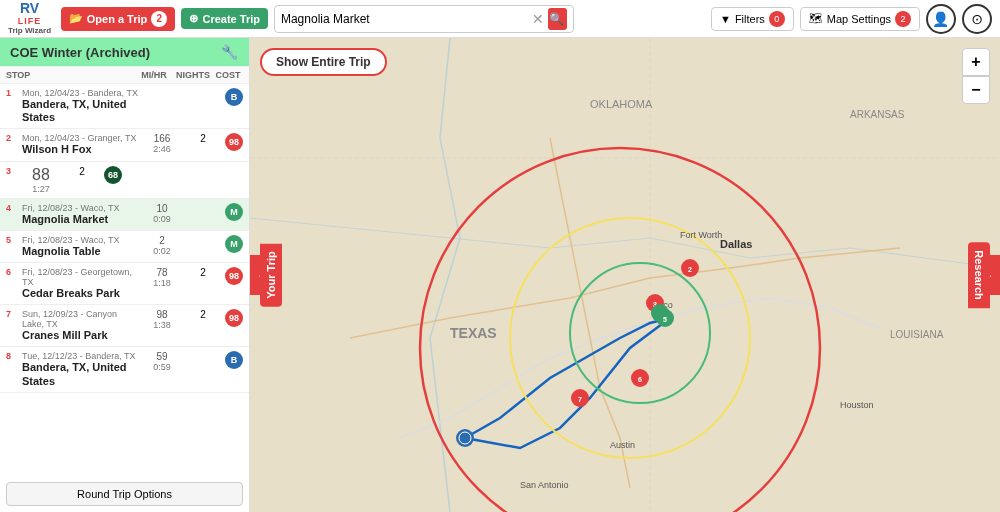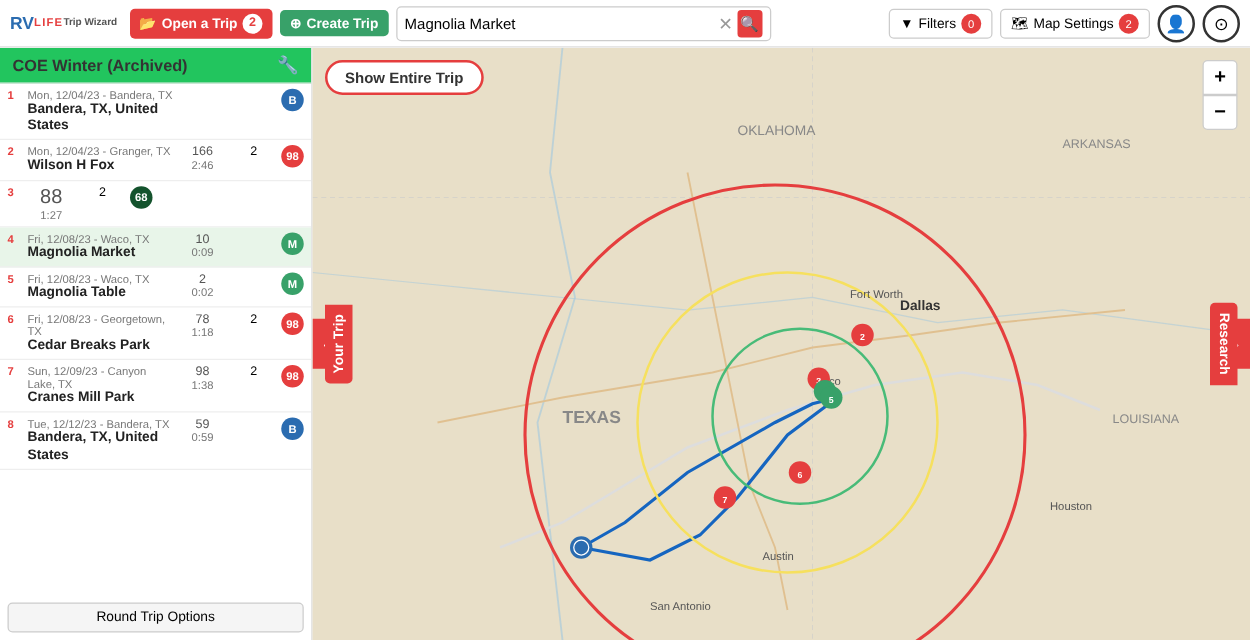--- a/index.html
+++ b/index.html
@@ -12,21 +12,21 @@
       background: #fff;
       border-bottom: 1px solid #ddd;
       height: 38px;
       padding: 0 8px;
       gap: 6px;
       flex-shrink: 0;
       z-index: 10;
     }
     .nav-brand {
       display: flex;
-      flex-direction: row;
+      flex-direction: column;
       align-items: center;
       font-size: 10px;
       font-weight: bold;
       color: #2b6cb0;
       line-height: 1.1;
       margin-right: 4px;
     }
     .nav-brand .rv { font-size: 14px; font-weight: 900; color: #2b6cb0; }
     .nav-brand .life { font-size: 9px; color: #e53e3e; font-weight: bold; letter-spacing: 1px; }
     .nav-brand .wizard { font-size: 8px; color: #555; }
@@ -152,21 +152,21 @@
       flex-direction: column;
       flex-shrink: 0;
       overflow: hidden;
     }
     .sidebar-header {
       display: flex;
       align-items: center;
       justify-content: space-between;
       padding: 6px 10px;
       border-bottom: 1px solid #eee;
-      background: #22c55e;
+      background: #86efac;
     }
     .sidebar-title {
       font-size: 13px;
       font-weight: bold;
       color: #333;
     }
     .sidebar-wrench {
       font-size: 14px;
       color: #555;
       cursor: pointer;
@@ -406,20 +406,26 @@
   </div>
 </nav>
 
 <div class="main-area">
 
   <div class="sidebar">
     <div class="sidebar-header">
       <span class="sidebar-title">COE Winter (Archived)</span>
       <span class="sidebar-wrench">🔧</span>
     </div>
+    <div class="stops-header">
+      <span class="col-stop">STOP</span>
+      <span class="col-mihr">MI/HR</span>
+      <span class="col-nights">NIGHTS</span>
+      <span class="col-cost">COST</span>
+    </div>
     <div class="stops-list" id="stops-list">
         <div class="stop-item">
       <div class="stop-row-top">
         <span class="stop-num">1</span>
         <div class="stop-info">
           <div class="stop-date">Mon, 12/04/23 - Bandera, TX</div>
           <div class="stop-name">Bandera, TX, United States</div>
         </div>
         <div style="display:flex;flex-direction:column;align-items:center;min-width:38px;">
           <span style="font-size:10px;color:#555;text-align:center;"></span>

